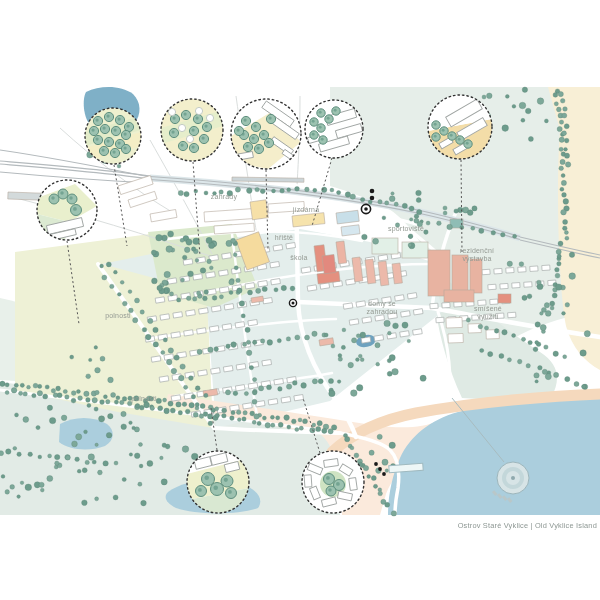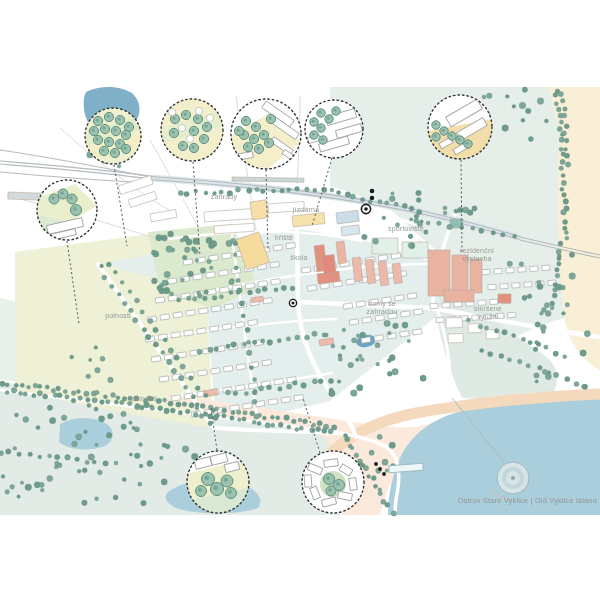--- a/index.html
+++ b/index.html
@@ -1,21 +1,21 @@
 <!DOCTYPE html>
 <html><head>
 <meta charset="utf-8">
 <style>
   html,body{margin:0;padding:0;background:#fff;}
   .stage{position:relative;width:600px;height:600px;background:#ffffff;overflow:hidden;
          font-family:"Liberation Sans",sans-serif;}
   svg{position:absolute;left:0;top:0;}
   .map-label{position:absolute;transform:translate(-50%,-50%);color:#949a93;font-size:7px;
              line-height:7.6px;text-align:center;letter-spacing:.2px;white-space:nowrap;}
-  .caption{position:absolute;right:3px;top:496px;color:#8d9793;font-size:7.4px;letter-spacing:.2px;}
+  .caption{position:absolute;right:3px;top:521px;color:#8d9793;font-size:7.4px;letter-spacing:.2px;}
 </style>
 </head>
 <body>
 
 <div class="stage">
   <svg width="600" height="600" viewBox="0 0 600 600">
 
     <g>
       <path d="M330,87 L600,87 L600,310 C555,318 525,330 505,344 C470,322 448,300 434,268 C420,238 402,214 380,204 C358,195 344,190 330,186 Z" fill="#e6eee9"></path>
       <path d="M434,268 C470,300 505,330 540,352 C560,365 560,380 552,396 C520,400 490,400 462,398 C448,368 440,338 436,312 Z" fill="#dfeae4"></path>

